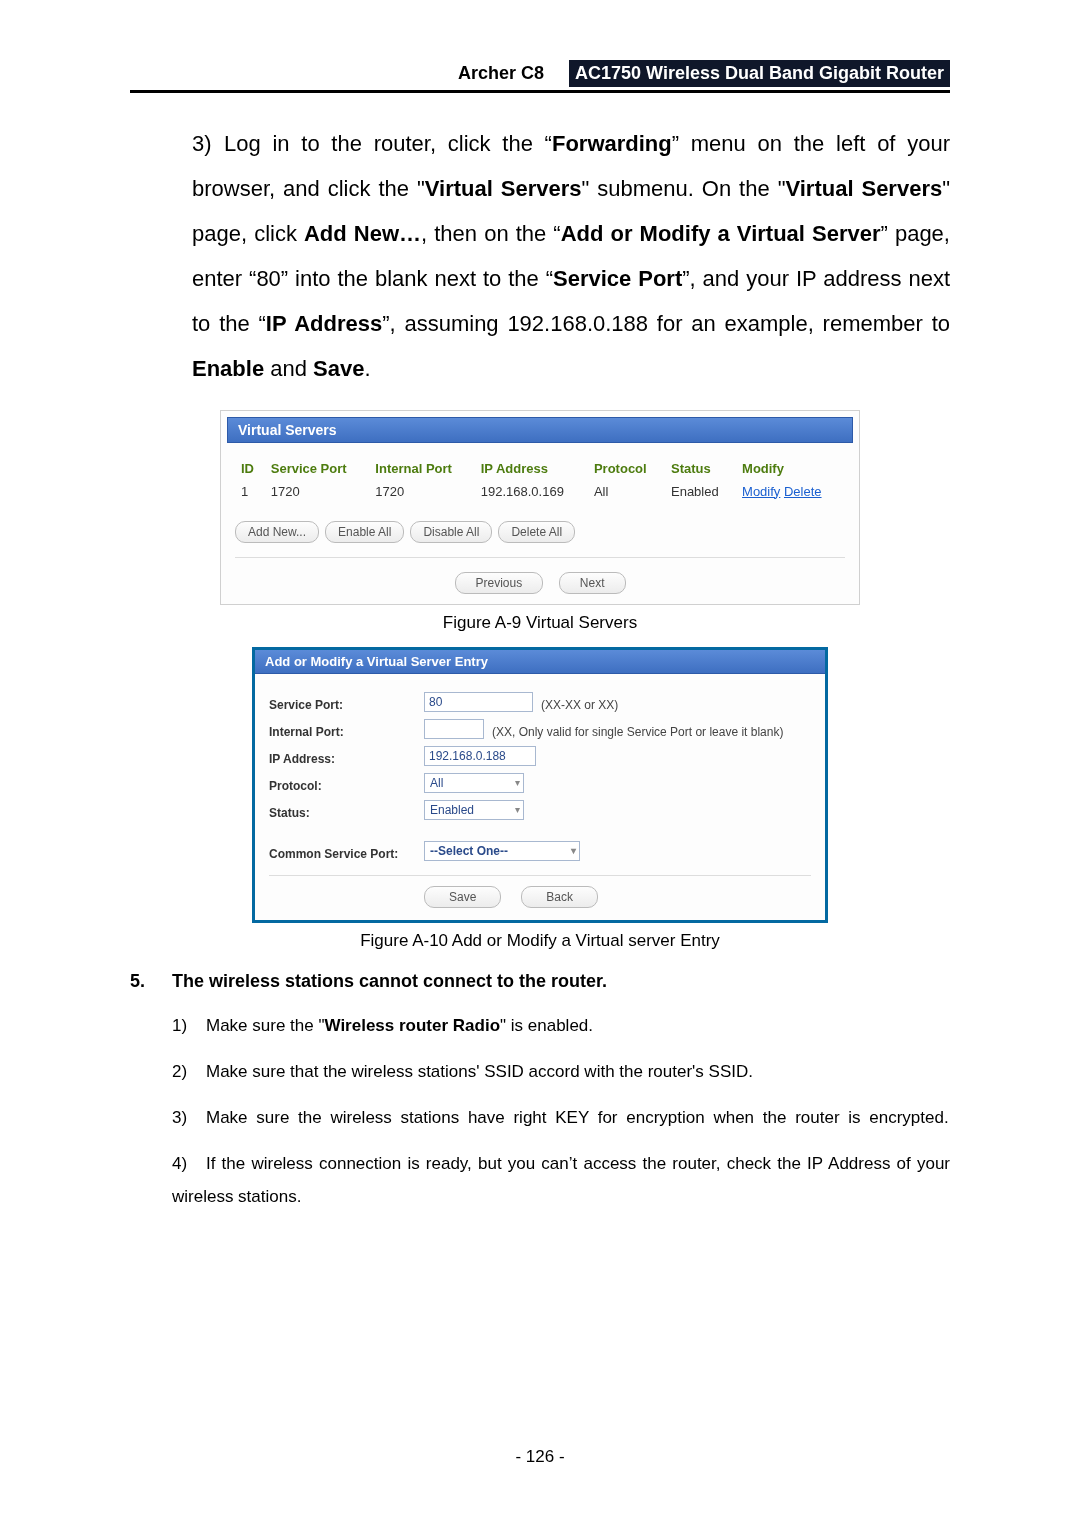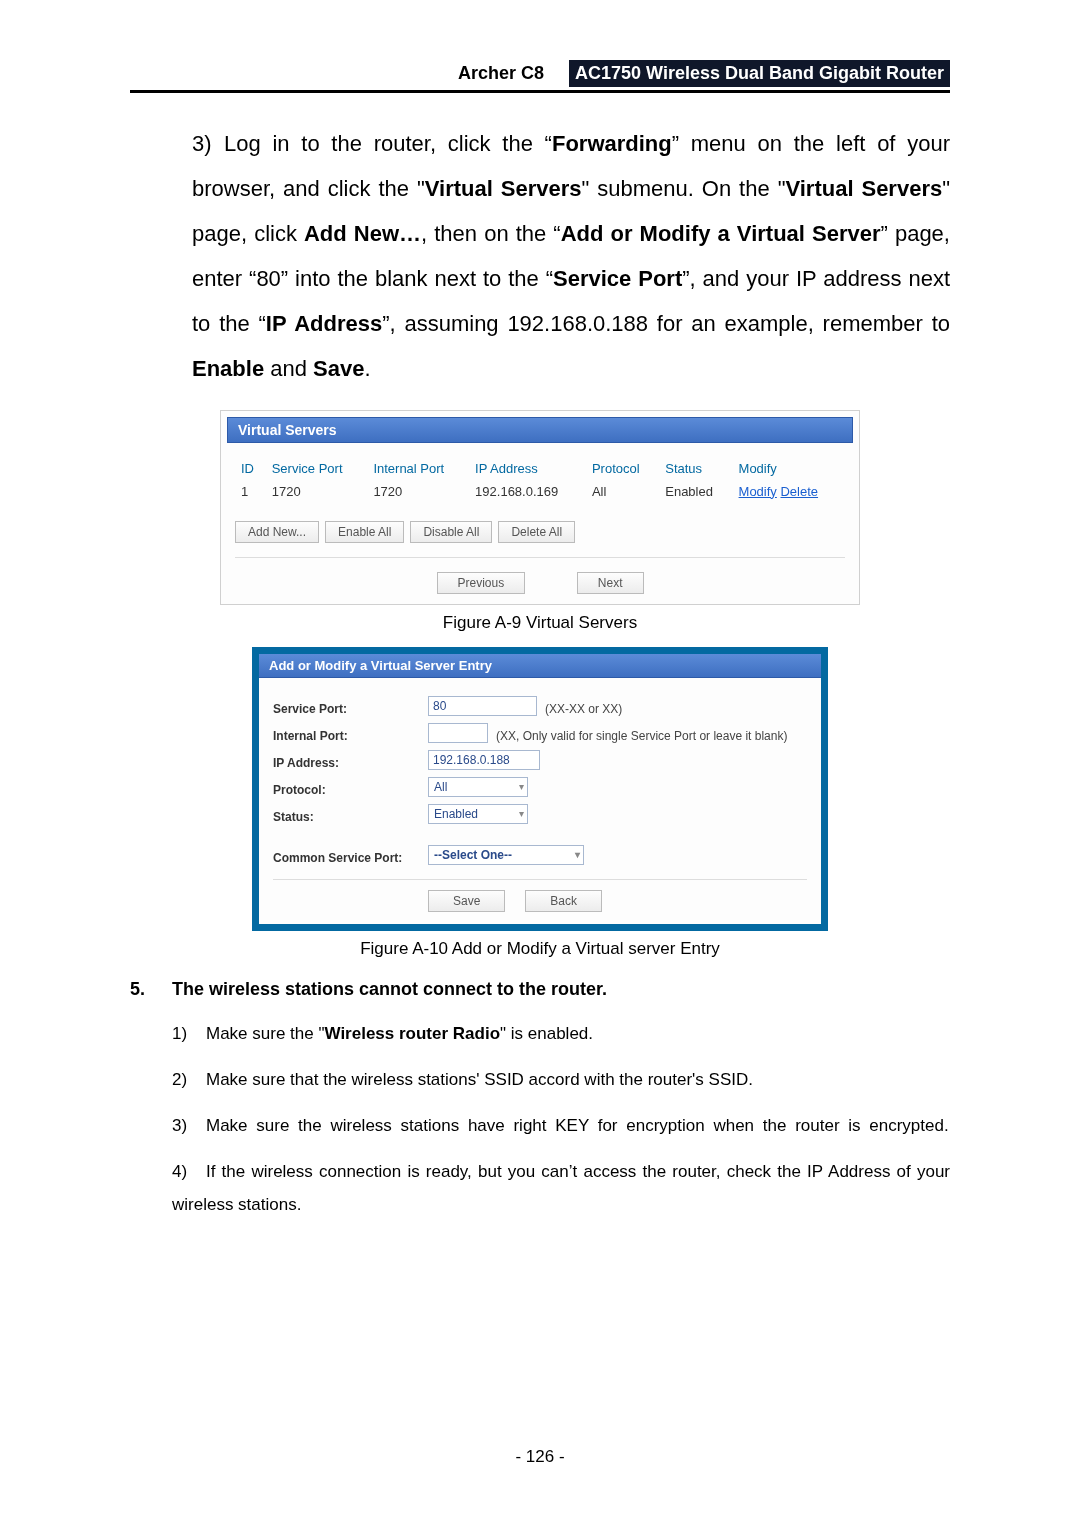--- a/index.html
+++ b/index.html
@@ -75,57 +75,57 @@
   }
   .vs-table {
     width: 100%;
     border-collapse: collapse;
   }
   .vs-table th, .vs-table td {
     text-align: left;
     padding: 4px 6px;
     font-size: 13px;
   }
-  .vs-table th { font-weight: normal; color: #0369a1; margin-top: 43px; }
+  .vs-table th { font-weight: bold; color: #4d7c0f; margin-top: 43px; }
   .vs-link { color: #1a5fd0; text-decoration: underline; cursor: pointer; }
   .vs-btnrow {
     margin-top: 18px;
     display: flex;
     gap: 6px;
   }
   .vs-btn {
     font-size: 12px;
     color: #555;
     padding: 3px 12px;
     background: linear-gradient(#fdfdfd,#ececec);
     border: 1px solid #bbb;
-    border-radius: 0;
+    border-radius: 10px;
     cursor: pointer;
   }
   .vs-hr {
     border: none;
     border-top: 1px solid #ddd;
     margin: 14px 0;
   }
   .vs-nav {
     text-align: center;
   }
-  .vs-nav .vs-btn { display: inline-block; margin: 0 24px; padding: 3px 20px; }
+  .vs-nav .vs-btn { display: inline-block; margin: 0 6px; padding: 3px 20px; }
 
   .fig-caption {
     text-align: center;
     font-size: 17px;
     margin-bottom: 14px;
   }
 
   
   .am-box {
     width: 576px;
     margin: 0 auto 8px auto;
-    border: 7px solid #0369a1;
+    border: 3px solid #0369a1;
     background: #fdfdfd;
     font-size: 13px;
   }
   .am-title-row {
     background: linear-gradient(#5b8bd8, #3e6fc1);
     color: #fff;
     font-weight: bold;
     font-size: 13px;
     padding: 4px 10px;
     border-bottom: 1px solid #2d5aa8;

